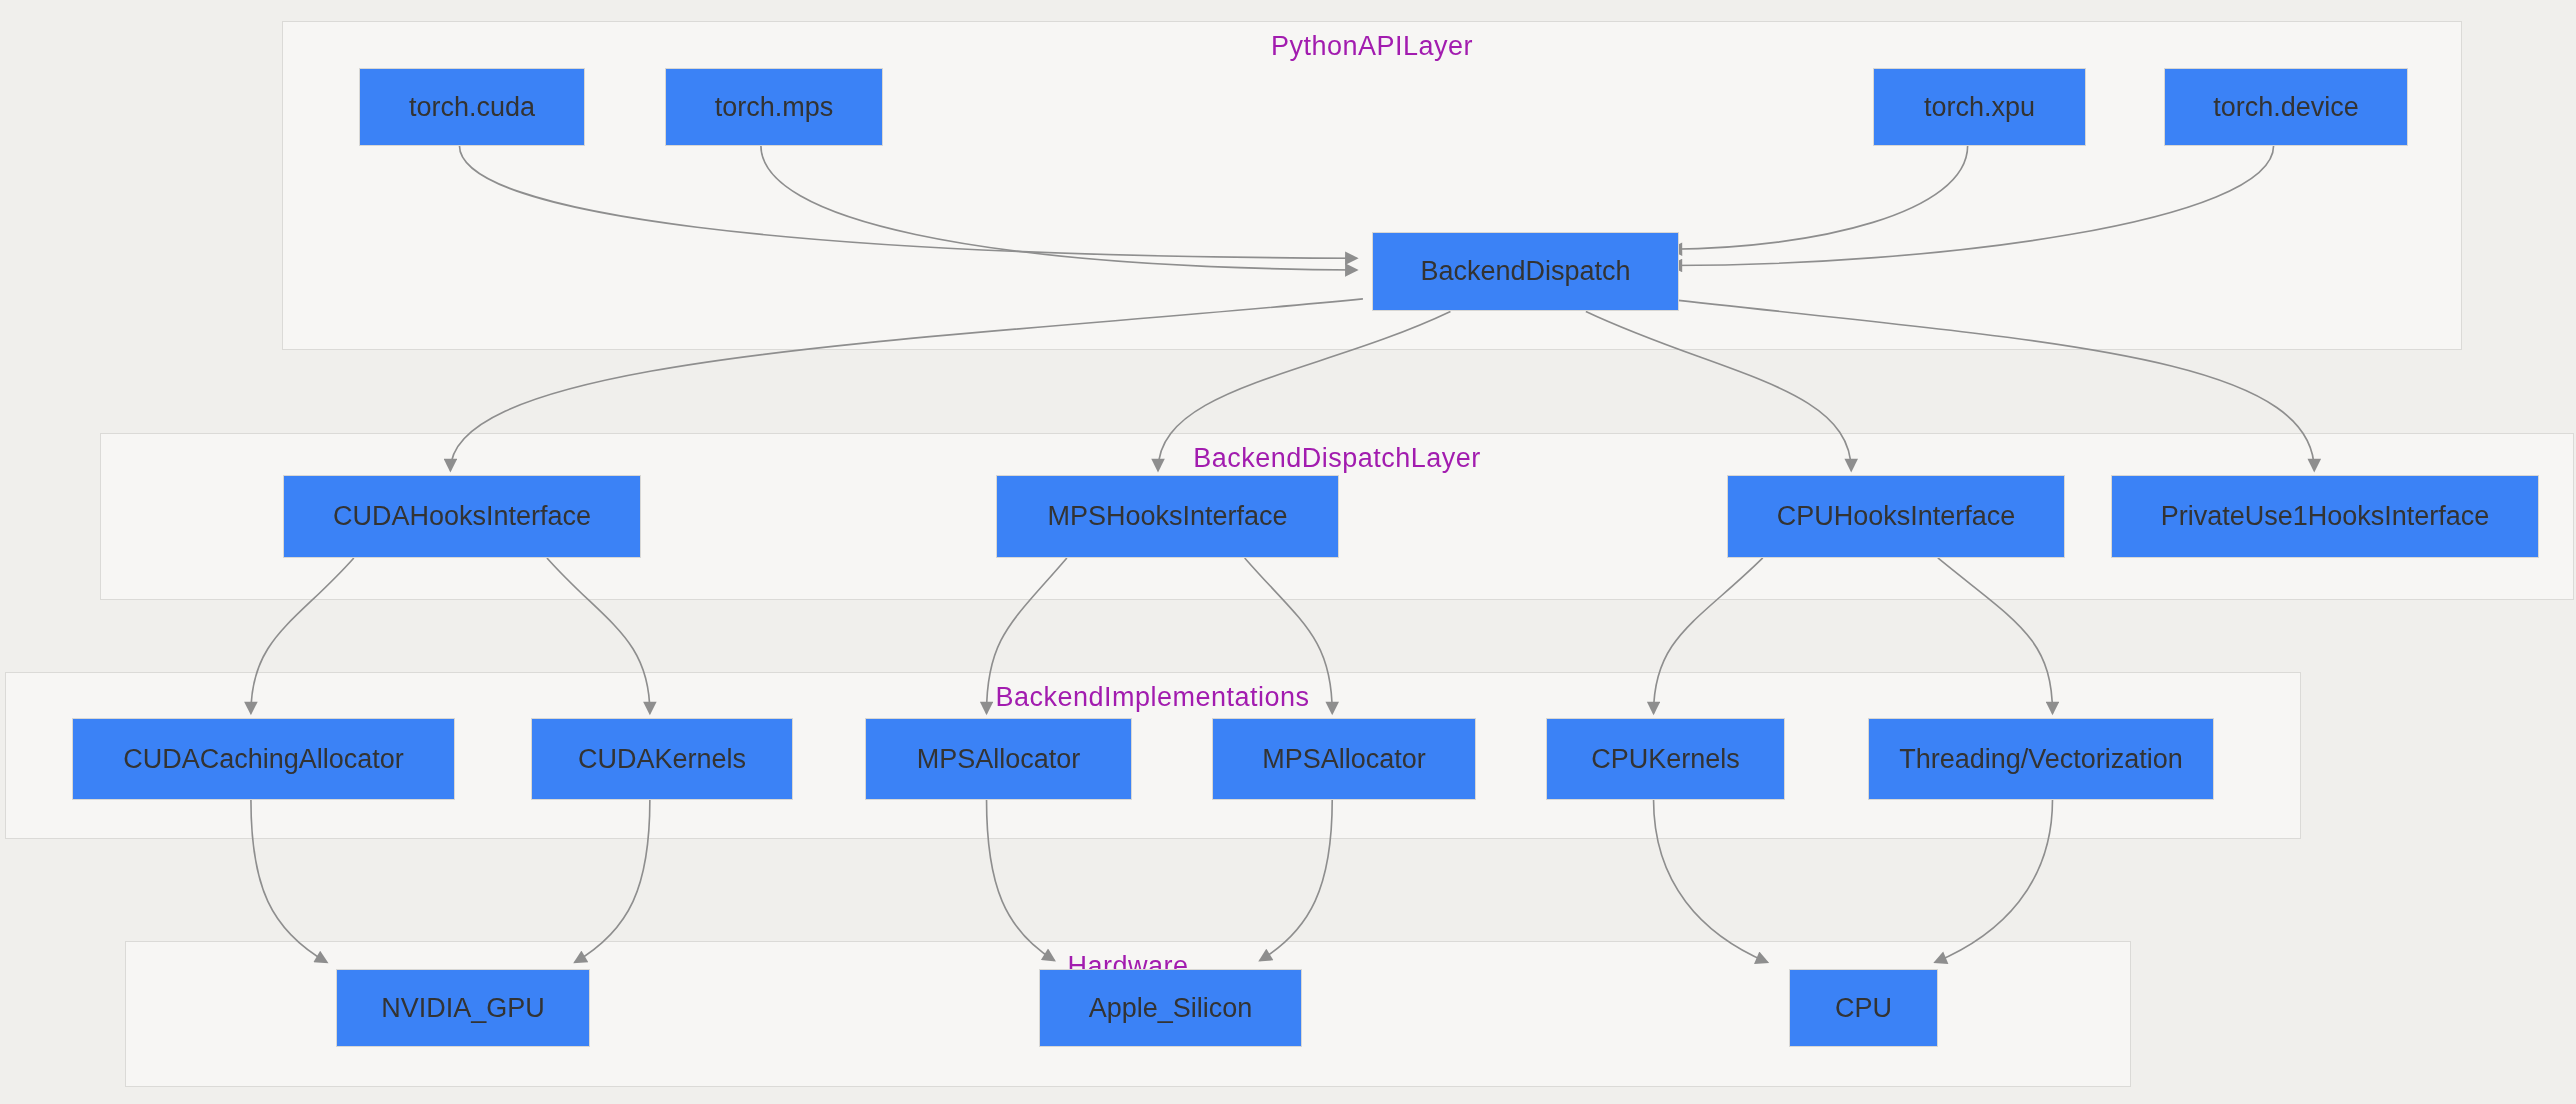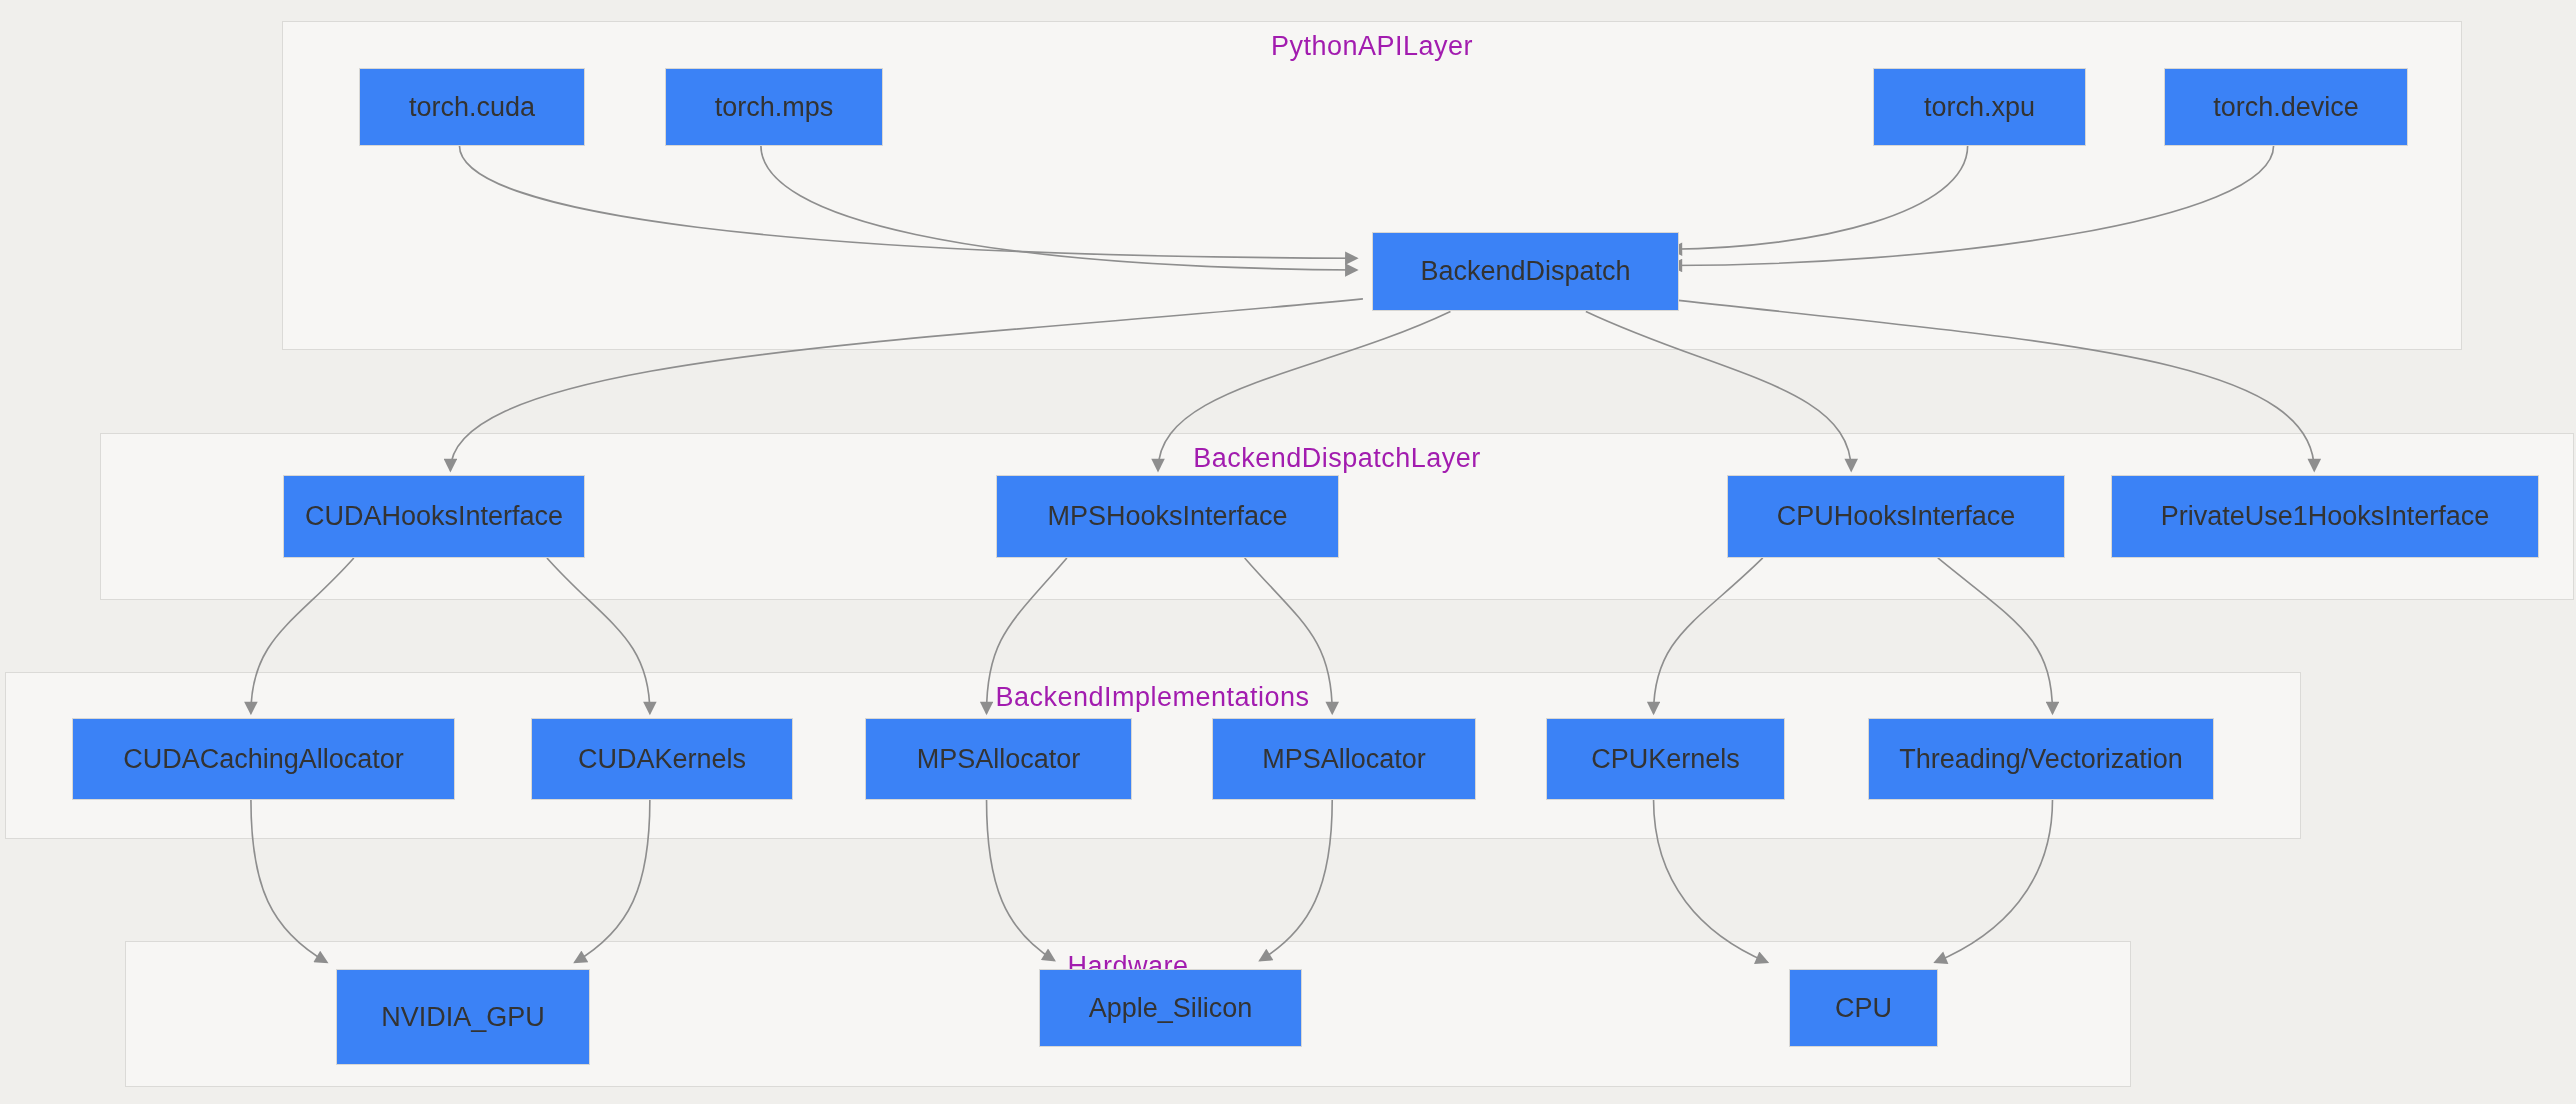--- a/index.html
+++ b/index.html
@@ -114,21 +114,21 @@
   </div>
   <div class="node" style="left:1861px;top:68px;width:213px;height:78px">
     <span class="node-label">torch.xpu</span>
   </div>
   <div class="node" style="left:2152px;top:68px;width:244px;height:78px">
     <span class="node-label">torch.device</span>
   </div>
   <div class="node" style="left:1360px;top:232px;width:307px;height:79px">
     <span class="node-label">BackendDispatch</span>
   </div>
-  <div class="node" style="left:271px;top:475px;width:302px;height:83px">
+  <div class="node" style="left:271px;top:475px;width:358px;height:83px">
     <span class="node-label">CUDAHooksInterface</span>
   </div>
   <div class="node" style="left:984px;top:475px;width:343px;height:83px">
     <span class="node-label">MPSHooksInterface</span>
   </div>
   <div class="node" style="left:1715px;top:475px;width:338px;height:83px">
     <span class="node-label">CPUHooksInterface</span>
   </div>
   <div class="node" style="left:2099px;top:475px;width:428px;height:83px">
     <span class="node-label">PrivateUse1HooksInterface</span>
@@ -144,21 +144,21 @@
   </div>
   <div class="node" style="left:1200px;top:718px;width:264px;height:82px">
     <span class="node-label">MPSAllocator</span>
   </div>
   <div class="node" style="left:1534px;top:718px;width:239px;height:82px">
     <span class="node-label">CPUKernels</span>
   </div>
   <div class="node" style="left:1856px;top:718px;width:346px;height:82px">
     <span class="node-label">Threading/Vectorization</span>
   </div>
-  <div class="node" style="left:324px;top:969px;width:254px;height:96px">
+  <div class="node" style="left:324px;top:969px;width:254px;height:78px">
     <span class="node-label">NVIDIA_GPU</span>
   </div>
   <div class="node" style="left:1027px;top:969px;width:263px;height:78px">
     <span class="node-label">Apple_Silicon</span>
   </div>
   <div class="node" style="left:1777px;top:969px;width:149px;height:78px">
     <span class="node-label">CPU</span>
   </div>
 
 </div>

